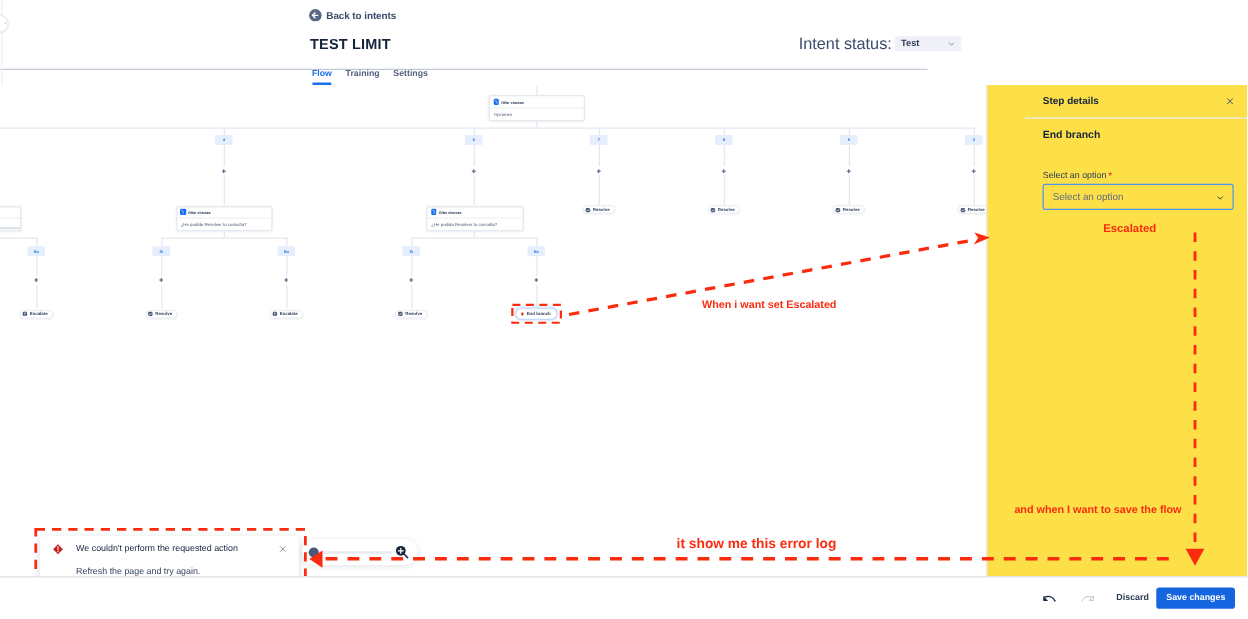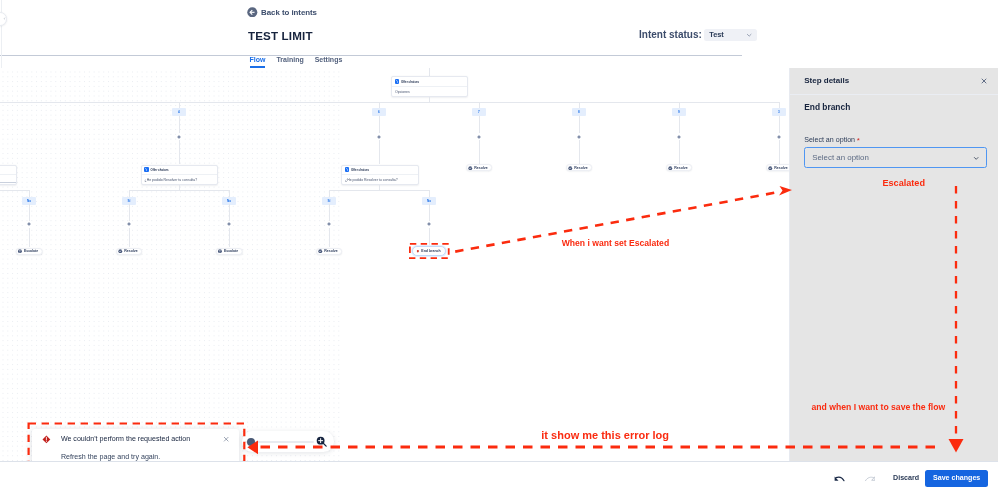--- a/index.html
+++ b/index.html
@@ -16,21 +16,21 @@
 
   
   .header{position:absolute;left:0;top:0;width:742px;height:56px;background:#fff;
           border-bottom:1.3px solid #c3cad7;box-sizing:border-box;}
   .back{position:absolute;left:247px;top:6.5px;display:flex;align-items:center;gap:3.5px;cursor:pointer;}
   .back-icon{width:10.6px;height:10.6px;display:block;}
   .back-label{font-size:7.9px;font-weight:700;color:#3b4c6b;letter-spacing:-0.05px;line-height:11px;}
   .page-title{position:absolute;left:248px;top:28.5px;font-size:11.6px;font-weight:700;
               color:#16233d;letter-spacing:0.15px;line-height:14px;}
   .status-wrap{position:absolute;left:639px;top:29.1px;display:flex;align-items:center;gap:2.4px;}
-  .status-label{font-size:10px;font-weight:700;color:#3c4c6b;line-height:11px;white-space:nowrap;}
+  .status-label{font-size:13px;font-weight:400;color:#3c4c6b;line-height:11px;white-space:nowrap;}
   .status-select{display:flex;align-items:center;justify-content:space-between;
                  width:53px;height:11.7px;background:#eff1f6;border-radius:2.5px;padding:0 4.8px 0 5px;
                  box-sizing:border-box;cursor:pointer;}
   .status-value{font-size:7.4px;font-weight:700;color:#2b3b57;line-height:11px;}
   .chev{width:6.4px;height:6.4px;display:block;}
   .tabs{position:absolute;left:249.5px;top:55px;display:flex;gap:11px;align-items:flex-start;height:auto;z-index:3;}
   .tab{font-size:7.0px;font-weight:700;color:#53617d;cursor:pointer;position:relative;height:12.6px;line-height:9px;}
   .tab.active{color:#1b6fe8;}
   .tab.active:after{content:"";position:absolute;left:0;right:0;top:11px;height:1.7px;background:#1b6fe8;}
 
@@ -67,22 +67,22 @@
   .pill{position:absolute;display:flex;align-items:center;gap:1.4px;height:7.3px;
         background:#fff;border:0.55px solid #edeff4;border-radius:3.7px;padding:0 3.2px 0 1.4px;
         box-shadow:0 0.5px 1.5px rgba(25,40,70,0.09);box-sizing:border-box;}
   .pill-ico{width:4.4px;height:4.4px;flex:none;display:block;}
   .pill-label{font-size:3.5px;font-weight:700;color:#2c3c5c;white-space:nowrap;line-height:4px;}
   .pill.pill-sel{border:0.8px solid #c3daf9;height:9.8px;border-radius:4.9px;
                  box-shadow:0 0 0 0.9px #e4f0fd;padding:0 4.4px 0 3.2px;}
   .pill.pill-sel .pill-ico{width:3.8px;height:4.6px;}
 
   
-  .panel{position:absolute;left:789px;top:68px;width:209px;height:395px;background:#e5e5e5;
-         border-left:1px solid #e7eaf0;box-sizing:border-box;}
+  .panel{position:absolute;left:789px;top:68px;width:209px;height:395px;background:#fde047;
+         border-left:1px solid #e7eaf0;box-sizing:border-box;padding-left:30px;}
   .panel-head{height:26.7px;border-bottom:1px solid #eaedf3;display:flex;align-items:center;
               justify-content:space-between;padding:0 10.5px 0 14.2px;box-sizing:border-box;}
   .panel-title{font-size:8.0px;font-weight:700;color:#16233d;line-height:9px;}
   .panel-close{width:8px;height:8px;cursor:pointer;display:block;}
   .panel-body{padding:8.6px 11.5px 0 14.2px;}
   .sec-title{font-size:8.4px;font-weight:700;color:#16233d;margin:0 0 8.0px 0;line-height:9px;}
   .sec-text{font-size:7.75px;line-height:10.1px;color:#36455f;margin:0 0 9.7px 0;}
   .lnk{color:#1b6fe8;cursor:pointer;}
   .field-label{font-size:7.1px;font-weight:400;color:#2b3b57;margin-bottom:3.2px;line-height:8px;margin-top:24px;}
   .req{color:#cf2b26;font-size:8px;margin-left:1.6px;position:relative;top:1px;}

